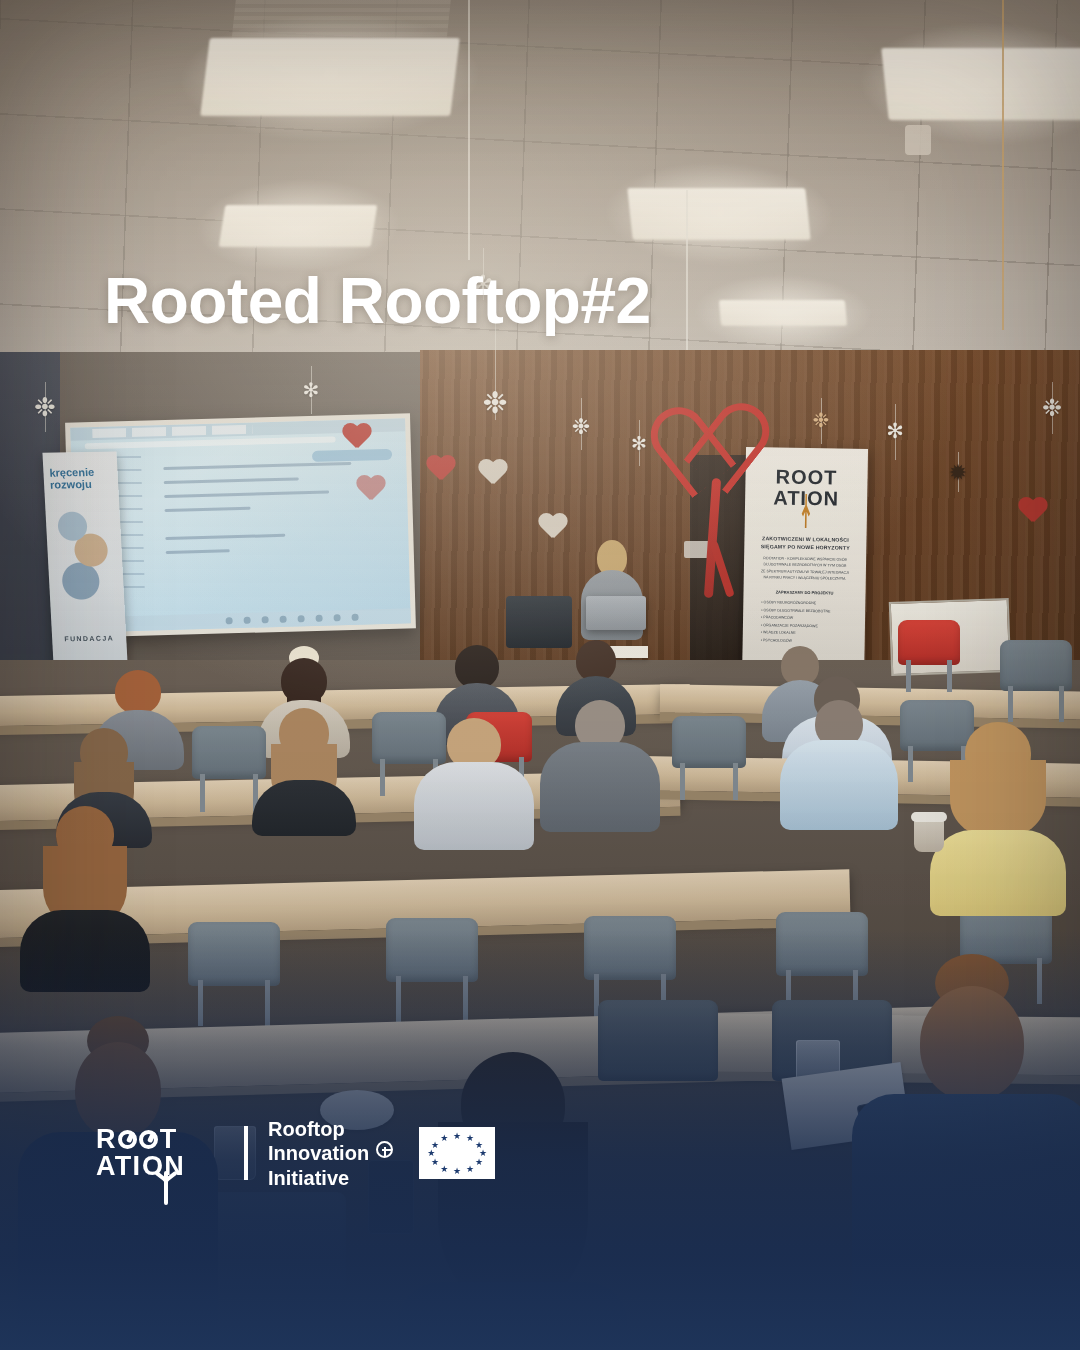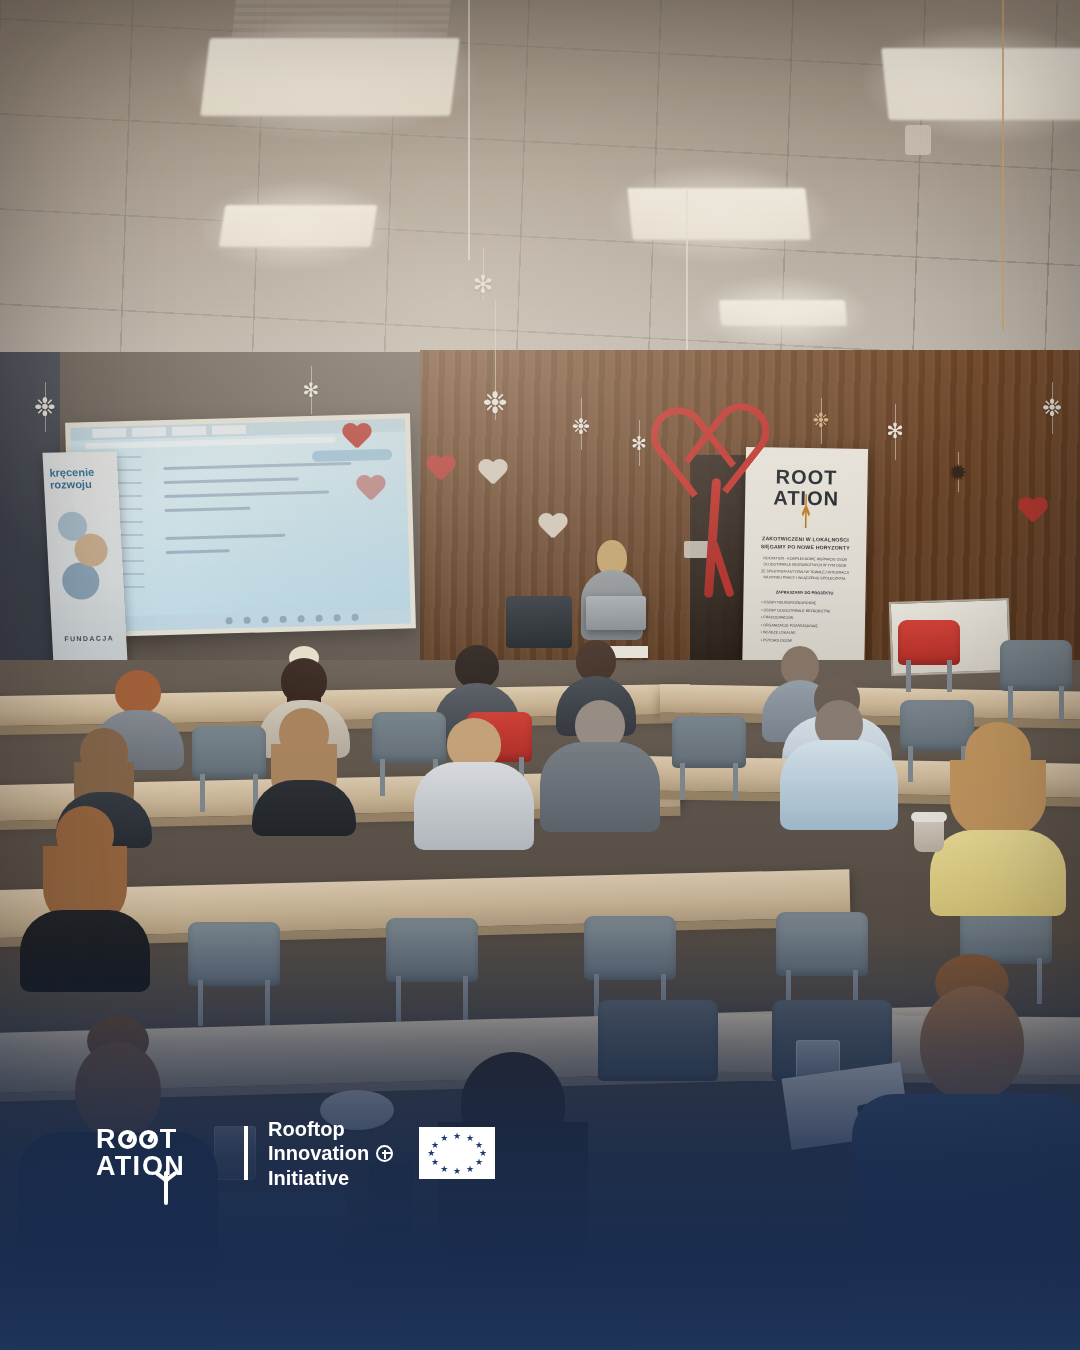--- a/index.html
+++ b/index.html
@@ -283,21 +283,21 @@
   .rt-root span { position:absolute; background:#fff; border-radius:2px; }
   .rt-root .stem { left:10px; top:0; width:4px; height:34px; }
   .rt-root .b1 { left:-2px; top:9px; width:16px; height:4px; transform:rotate(38deg);
     transform-origin:100% 50%; }
   .rt-root .b2 { left:10px; top:9px; width:16px; height:4px; transform:rotate(-38deg);
     transform-origin:0 50%; }
 
   .divider { width:4px; height:54px; background:#fff; margin:0 20px 0 16px; }
 
   .sii { color:#fff; font-size:20px; font-weight:600; line-height:1.22; }
-  .sii .r2 { display:flex; align-items:center; gap:7px; }
+  .sii .r2 { display:flex; align-items:flex-start; gap:7px; }
   .plus-circle {
     display:inline-block; width:17px; height:17px; border-radius:50%;
     border:2px solid #fff; position:relative; flex:0 0 auto;
   }
   .plus-circle::before, .plus-circle::after {
     content:""; position:absolute; background:#fff;
   }
   .plus-circle::before { left:50%; top:3.5px; width:2px; height:9px; transform:translateX(-50%); }
   .plus-circle::after  { top:50%; left:3.5px; height:2px; width:9px; transform:translateY(-50%); }
 
@@ -648,20 +648,21 @@
       <div class="body" style="top:140px;width:240px;height:260px;background:linear-gradient(180deg,#3c5577,#2a3c58);"></div>
     </div>
 
     <div class="grade-haze"></div>
     <div class="grade-warm"></div>
     <div class="vignette"></div>
   </div>
 
   <div class="bottom-scrim"></div>
 
+  <div class="title">Rooted Rooftop#2</div>
 
   <div class="footer">
 
     <div class="rootation">
       <div class="rt-line1">
         <span>R</span>
         <span class="rt-o-sym"></span>
         <span class="rt-o-sym"></span>
         <span>T</span>
       </div>

